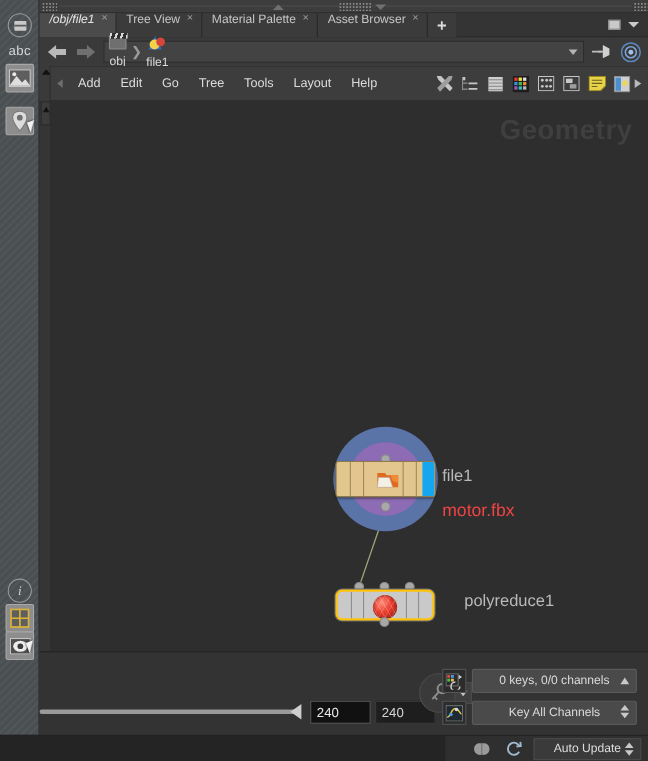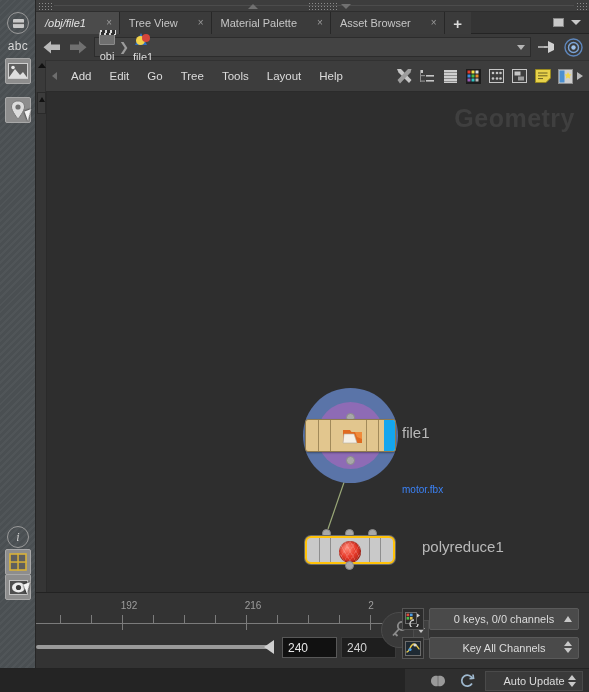--- a/index.html
+++ b/index.html
@@ -71,21 +71,21 @@
     position:absolute; left:18px; top:5px; width:520px; height:1px; background:#4c4c4c;
   }
 
   
   .tabbar{
     position:absolute; left:0; top:12px; width:553px; height:22px;
     background:#343434; border-bottom:1px solid #242424;
     display:flex; align-items:stretch;
   }
   .tab{
-    display:flex; align-items:center; gap:20px;
+    display:flex; align-items:flex-start; gap:6px;
     padding:0 7px 0 9px; height:22px;
     border-right:1px solid #272727;
     color:#c6c6c6; font-size:11px; white-space:nowrap;
     background:#3b3b3b;
   }
   .tab.active{ background:#4b4b4b; color:#e6e6e6; font-style:italic; }
   .tab .x{ color:#9a9a9a; font-size:10px; line-height:1; }
   .tab-plus{
     display:flex;align-items:center;justify-content:center;
     width:26px;height:22px;color:#dcdcdc;font-size:15px;font-weight:bold;
@@ -167,21 +167,21 @@
     color:#3f3f3f; font-size:25px; font-weight:bold; letter-spacing:.5px;
     user-select:none;
   }
 
   
   .node{ position:absolute; }
   .node-label{
     position:absolute; color:#b9b9b9; font-size:15px; white-space:nowrap;
   }
   .node-sub{
-    position:absolute; color:#3b82f6; font-size:10px; white-space:nowrap;margin-top:28px;
+    position:absolute; color:#ef4444; font-size:16px; white-space:nowrap;
   }
 
   
   #file1-node{ left:267px; top:296px; width:95px; height:95px; }
   .halo-outer{
     position:absolute; left:0; top:0; width:95px; height:95px; border-radius:50%;
     background:#5a74a8;
   }
   .halo-inner{
     position:absolute; left:14px; top:14px; width:67px; height:67px; border-radius:50%;
@@ -565,37 +565,20 @@
           <span class="stripe" style="left:62px;"></span>
           <span class="stripe" style="left:73px;"></span>
           <div class="sphere"></div>
         </div>
         <div class="dot" style="left:42px; top:32px;"></div>
       </div>
       <div class="node-label" style="left:386px; top:446px;">polyreduce1</div>
     </div>
 
     <div class="timeline">
-      <div class="ruler">
-        <div class="tick-label" style="left:93px;">192</div>
-        <div class="tick-label" style="left:217px;">216</div>
-        <div class="tick-label" style="left:335px;">2</div>
-        <div class="baseline"></div>
-        <div class="tick" style="left:24px;  height:9px;"></div>
-        <div class="tick" style="left:55px;  height:9px;"></div>
-        <div class="tick" style="left:86px;  height:15px;"></div>
-        <div class="tick" style="left:117px; height:9px;"></div>
-        <div class="tick" style="left:148px; height:9px;"></div>
-        <div class="tick" style="left:179px; height:9px;"></div>
-        <div class="tick" style="left:210px; height:15px;"></div>
-        <div class="tick" style="left:241px; height:9px;"></div>
-        <div class="tick" style="left:272px; height:9px;"></div>
-        <div class="tick" style="left:303px; height:9px;"></div>
-        <div class="tick" style="left:334px; height:15px;"></div>
-      </div>
 
       <div class="playbar"></div>
       <div class="play-handle"></div>
       <div class="numfield" style="left:246px; width:55px;">240</div>
       <div class="numfield flat" style="left:305px; width:55px;">240</div>
     </div>
 
     <div class="keybtn">
       <svg width="20" height="20" viewBox="0 0 20 20">
         <circle cx="13" cy="6" r="4.2" fill="none" stroke="#8d8d8d" stroke-width="1.8"></circle>

